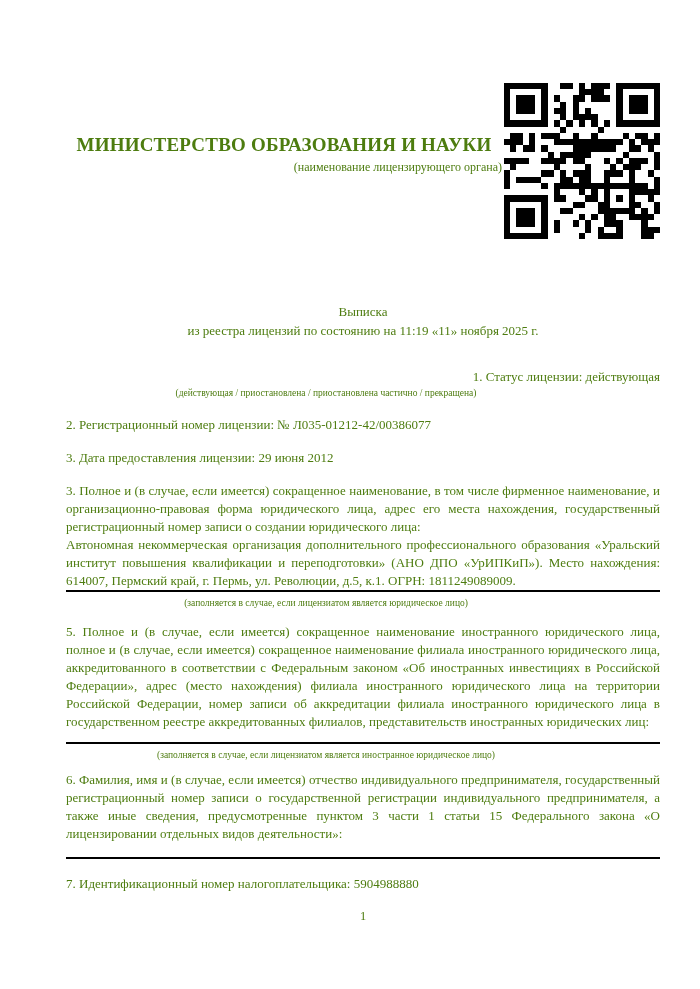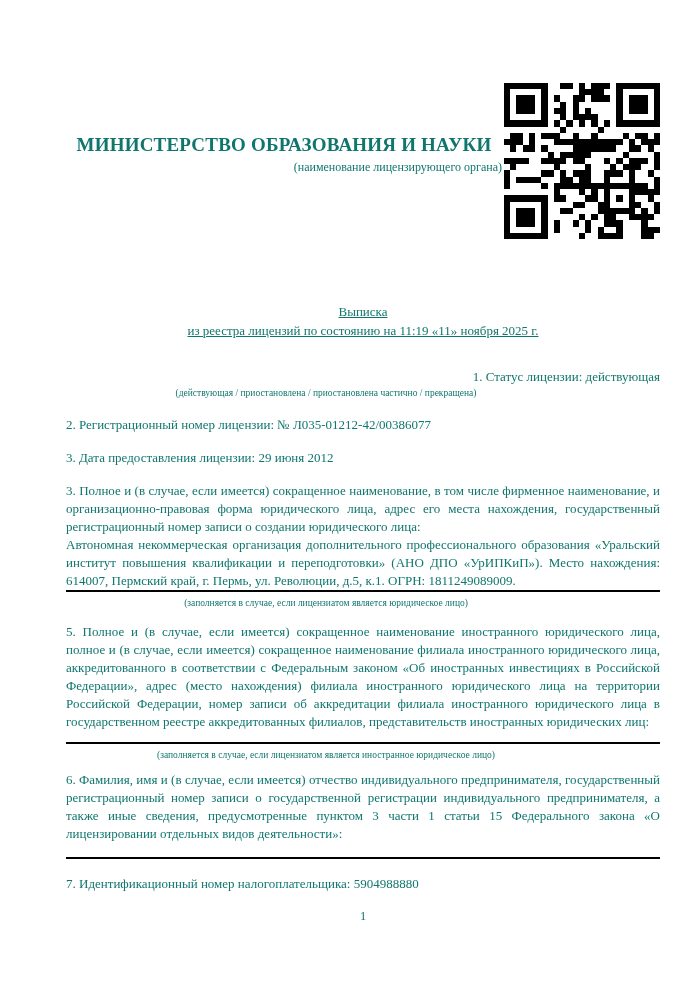--- a/index.html
+++ b/index.html
@@ -1,32 +1,32 @@
 <!DOCTYPE html>
 <html><head>
 <meta charset="utf-8">
 <style>
   html,body{margin:0;padding:0;background:#ffffff;}
   .page{
     position:relative;
     width:700px;height:989px;
     box-sizing:border-box;
     background:#ffffff;
-    color:#0f766e;
+    color:#4d7c0f;
     font-family:"Liberation Serif","DejaVu Serif",serif;
     padding:83px 40px 0 66px;
     overflow:hidden;
   }
   .header-row{display:flex;align-items:flex-start;}
   .ministry{width:436px;text-align:center;padding-top:48px;}
   .ministry-line{font-weight:bold;font-size:19px;line-height:28px;letter-spacing:0.2px;}
   .ministry-caption{font-size:12px;line-height:14px;margin-top:1px;text-align:right;}
   .qr-box{width:156px;height:156px;margin-left:auto;}
   .qr-box svg{display:block;}
-  .doc-title{margin-top:63px;text-align:center;font-size:13px;line-height:19px;text-decoration:underline;}
+  .doc-title{margin-top:63px;text-align:center;font-size:13px;line-height:19px;}
   .body-text{font-size:13px;line-height:18px;}
   .just{text-align:justify;}
   .caption{font-size:9.5px;line-height:14px;width:520px;text-align:center;}
   .rule{height:0;border-top:2px solid #000;width:100%;}
   .it1{margin-top:28px;text-align:right;}
   .it2{margin-top:16px;}
   .it3{margin-top:15px;}
   .it4{margin-top:15px;}
   .it5{margin-top:13px;}
   .it6{margin-top:9px;}

